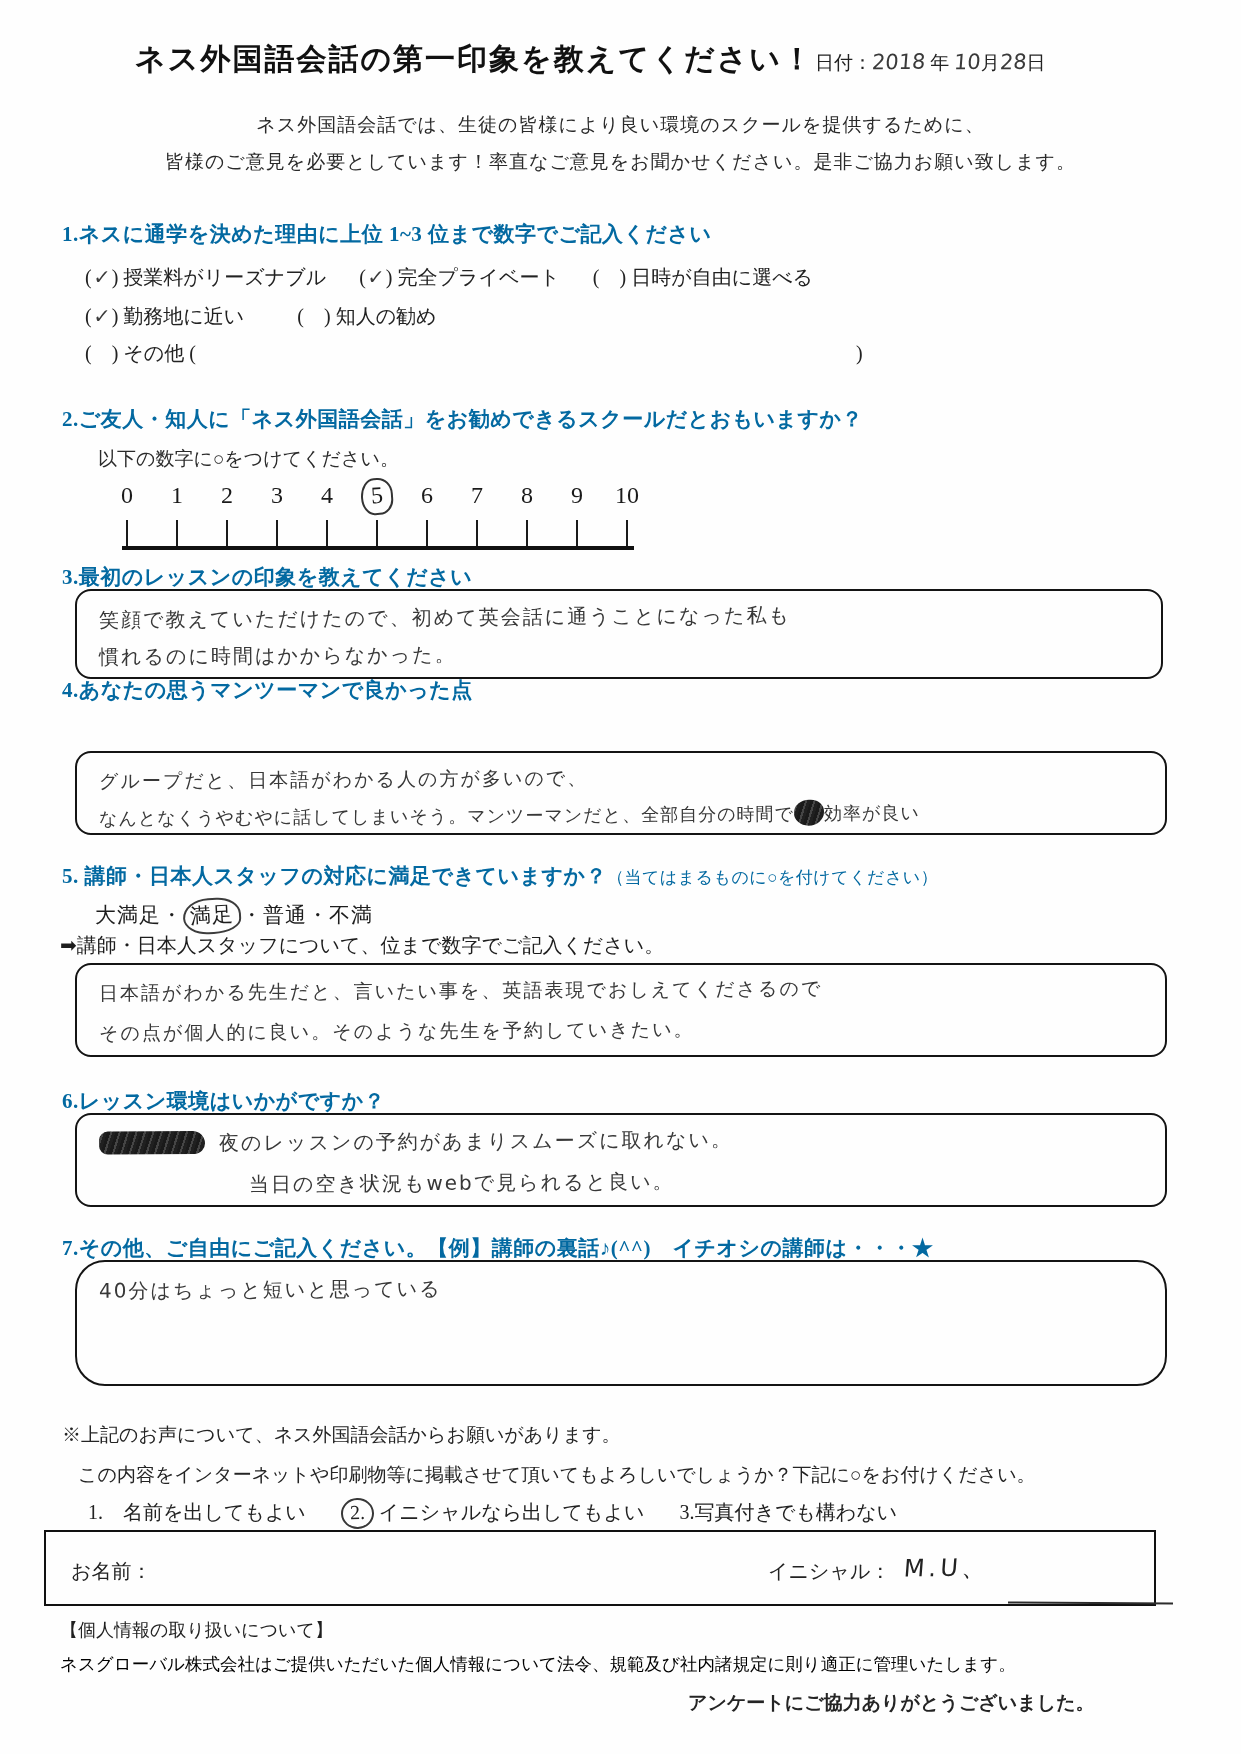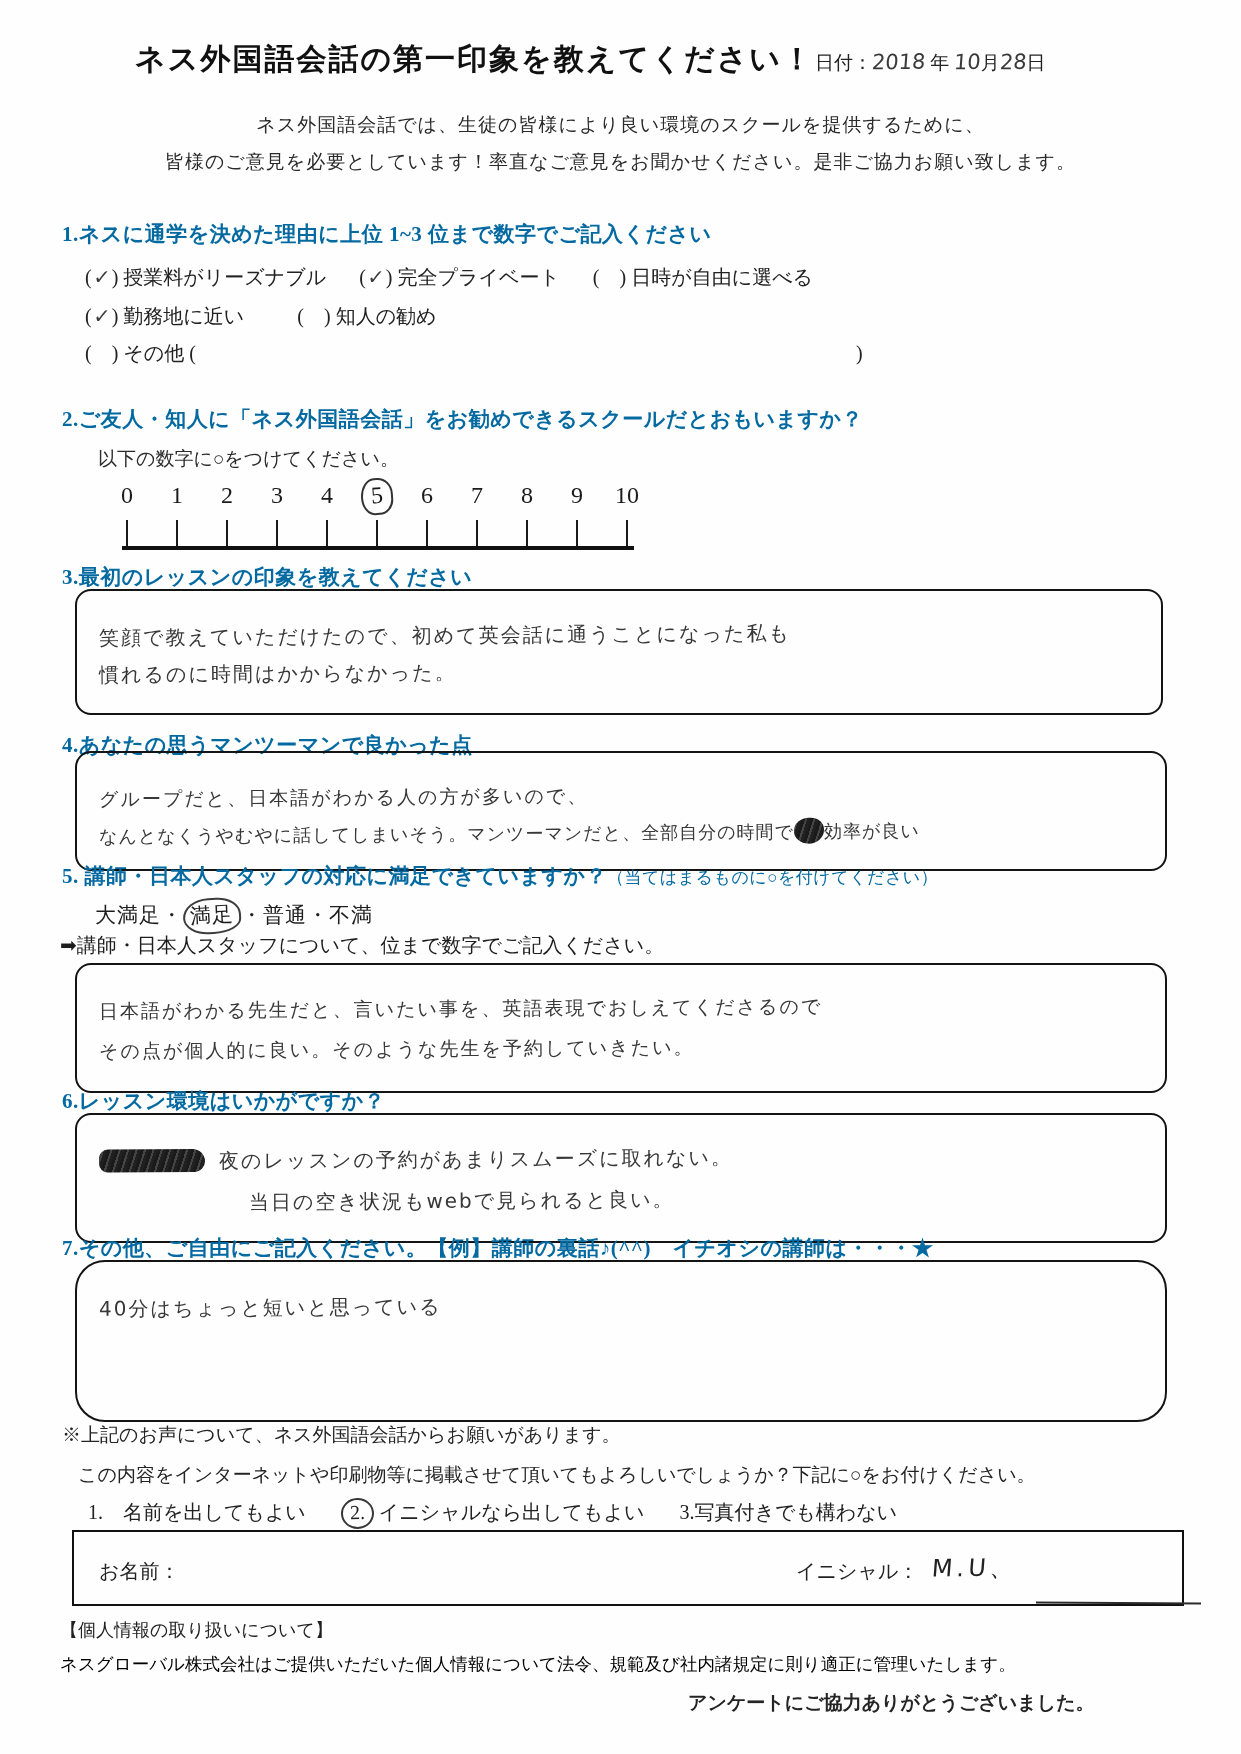--- a/index.html
+++ b/index.html
@@ -37,21 +37,21 @@
     font-size:20px;
     letter-spacing:2px;
     transform:rotate(-0.4deg);
     white-space:nowrap;
   }
 
   
   .ans-box {
     border:2.5px solid #141414;
     border-radius:16px;
-    padding:30px 22px;
+    padding:12px 22px;
     background:transparent;
   }
 
   
   .scale-row { display:flex; width:550px; }
   .scale-row .cell { flex:0 0 50px; text-align:center; font-size:24px; color:#1a1a1a; }
   .tick-row { display:flex; width:550px; }
   .tick-row .tcell { flex:0 0 50px; display:flex; justify-content:center; }
   .tick { width:2.5px; height:26px; background:#1a1a1a; }
   .scale-baseline { height:0; border-top:4px solid #111; }
@@ -200,21 +200,21 @@
       </span>
   </div>
   <div class="abs scale-baseline" style="left:122px; top:546px; width:512px;"></div>
 
   <div class="abs q-title" style="left:62px; top:563px;">3.最初のレッスンの印象を教えてください</div>
   <div class="abs ans-box" style="left:75px; top:589px; width:1040px; height:62px;">
     <div class="hw-line">笑顔で教えていただけたので、初めて英会話に通うことになった私も</div>
     <div class="hw-line" style="margin-top:10px;">慣れるのに時間はかからなかった。</div>
   </div>
 
-  <div class="abs q-title" style="left:62px; top:731px;text-align:right;">4.あなたの思うマンツーマンで良かった点</div>
+  <div class="abs q-title" style="left:62px; top:676px;text-align:right;">4.あなたの思うマンツーマンで良かった点</div>
   <div class="abs ans-box" style="left:75px; top:751px; width:1044px; height:56px;">
     <div class="hw-line" style="font-size:19px;">グループだと、日本語がわかる人の方が多いので、</div>
     <div class="hw-line" style="font-size:18px; letter-spacing:1px; margin-top:10px;">
       <span>なんとなくうやむやに話してしまいそう。マンツーマンだと、全部自分の時間で</span><span class="scribble small"></span><span>効率が良い</span>
     </div>
   </div>
 
   <div class="abs q-title" style="left:62px; top:862px;">
     <span>5. 講師・日本人スタッフの対応に満足できていますか？</span><span class="q-note">（当てはまるものに○を付けてください）</span>
   </div>
@@ -243,21 +243,21 @@
   <div class="abs foot-text" style="left:62px; top:1422px;">※上記のお声について、ネス外国語会話からお願いがあります。</div>
   <div class="abs foot-text" style="left:78px; top:1462px;">この内容をインターネットや印刷物等に掲載させて頂いてもよろしいでしょうか？下記に○をお付けください。</div>
 
   <div class="abs consent-opts" style="left:88px; top:1498px;">
     <span style="margin-right:30px;">1.　名前を出してもよい</span>
     <span class="circle-num2">2.</span>
     <span style="margin-right:30px;">イニシャルなら出してもよい</span>
     <span>3.写真付きでも構わない</span>
   </div>
 
-  <div class="abs name-box" style="left:72px; top:1530px;">
+  <div class="abs name-box" style="left:44px; top:1530px;">
     <span class="lbl" style="left:25px;">お名前：</span>
     <span class="lbl" style="left:722px;">イニシャル：</span>
     <span class="lbl hw" style="left:858px; top:20px; font-size:24px; letter-spacing:4px;">M.U、</span>
     <span class="stray-line" style="left:962px; top:70px;"></span>
   </div>
 
   <div class="abs privacy-title" style="left:60px; top:1618px;">【個人情報の取り扱いについて】</div>
   <div class="abs privacy-body" style="left:60px; top:1652px;">ネスグローバル株式会社はご提供いただいた個人情報について法令、規範及び社内諸規定に則り適正に管理いたします。</div>
   <div class="abs thanks" style="left:688px; top:1690px;font-weight:bold;">アンケートにご協力ありがとうございました。</div>
 

